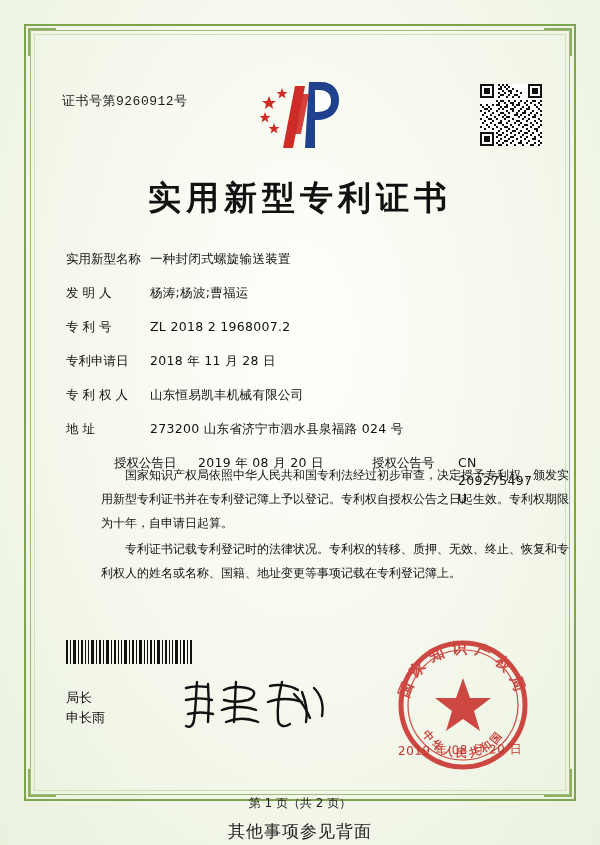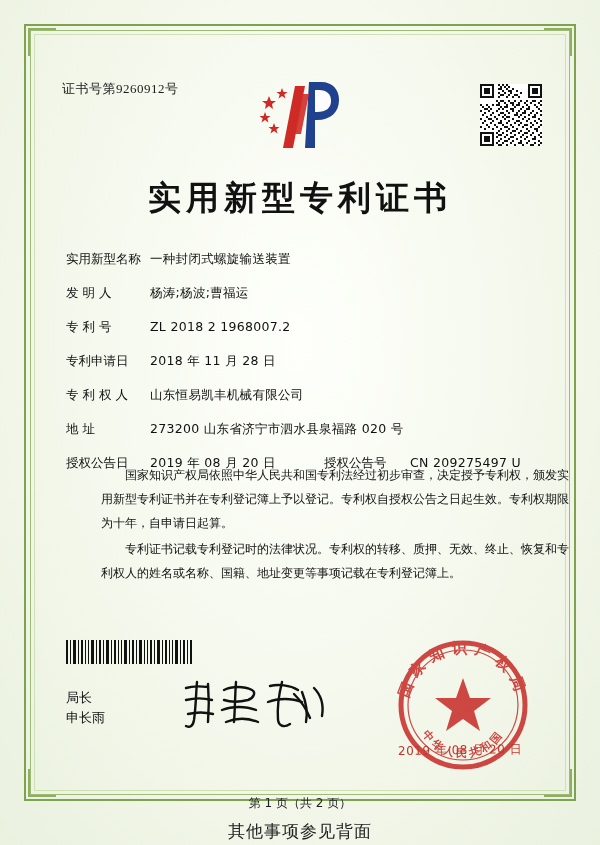--- a/index.html
+++ b/index.html
@@ -53,25 +53,25 @@
     border: 2px solid #8fae62;
   }
   .corner.tl { left: 28px; top: 28px; border-right: none; border-bottom: none; }
   .corner.tr { right: 28px; top: 28px; border-left: none; border-bottom: none; }
   .corner.bl { left: 28px; bottom: 48px; border-right: none; border-top: none; }
   .corner.br { right: 28px; bottom: 48px; border-left: none; border-top: none; }
 
   
   .cert-no {
     position: absolute;
-    left: 62px; top: 80px;
+    left: 62px; top: 92px;
     font-size: 13px;
     color: #1b1b1b;
     letter-spacing: 0.5px;
-    font-family: Liberation Serif, serif;
+    font-family: Liberation Mono, monospace;
   }
 
   
   .qr {
     position: absolute;
     right: 58px; top: 84px;
     width: 62px; height: 62px;
     background: #fff;
   }
   .qr svg { display: block; }
@@ -123,20 +123,21 @@
   }
 
   .inline-pair {
     display: flex;
     align-items: flex-start;
     width: 100%;
   }
   .inline-pair .left {
     display: flex;
     flex: 0 0 258px;
+    margin-left: 48px;
   }
   .inline-pair .right {
     display: flex;
     flex: 1;
   }
   .inline-pair .right .field-label {
     width: 86px;
     flex: 0 0 86px;
   }
 
@@ -494,21 +495,21 @@
       <div class="field-value">2018 年 11 月 28 日</div>
     </div>
 
     <div class="field-row">
       <div class="field-label">专 利 权 人</div>
       <div class="field-value">山东恒易凯丰机械有限公司</div>
     </div>
 
     <div class="field-row">
       <div class="field-label">地      址</div>
-      <div class="field-value">273200  山东省济宁市泗水县泉福路 020 号</div>
+      <div class="field-value">273200  山东省济宁市泗水县泉福路 024 号</div>
     </div>
 
     <div class="field-row">
       <div class="inline-pair">
         <div class="left">
           <div class="field-label">授权公告日</div>
           <div class="field-value">2019 年 08 月 20 日</div>
         </div>
         <div class="right">
           <div class="field-label">授权公告号</div>

